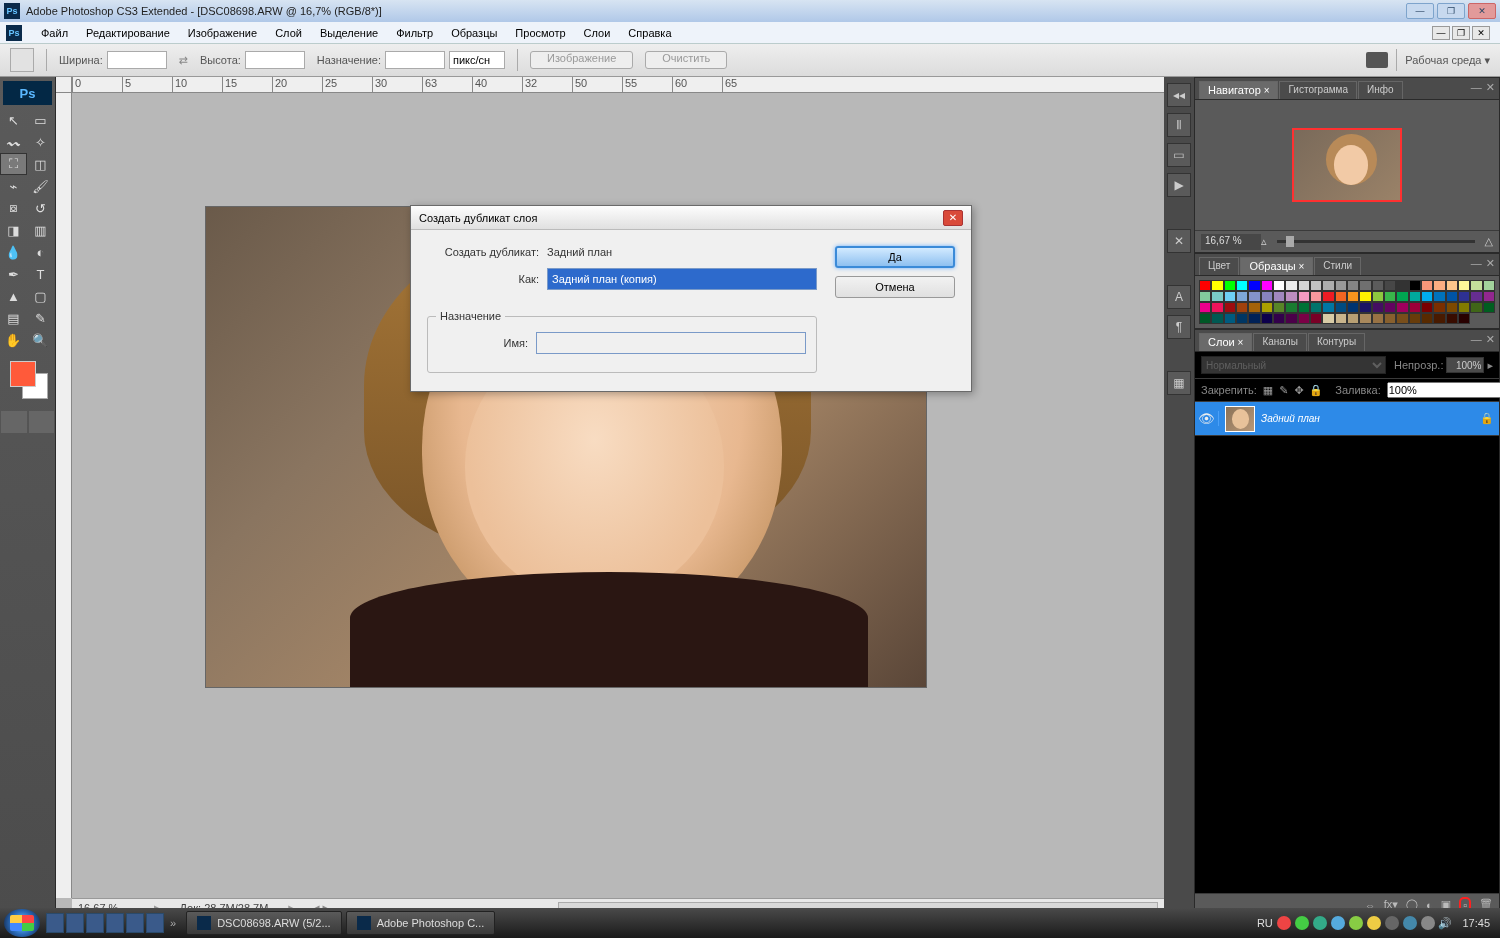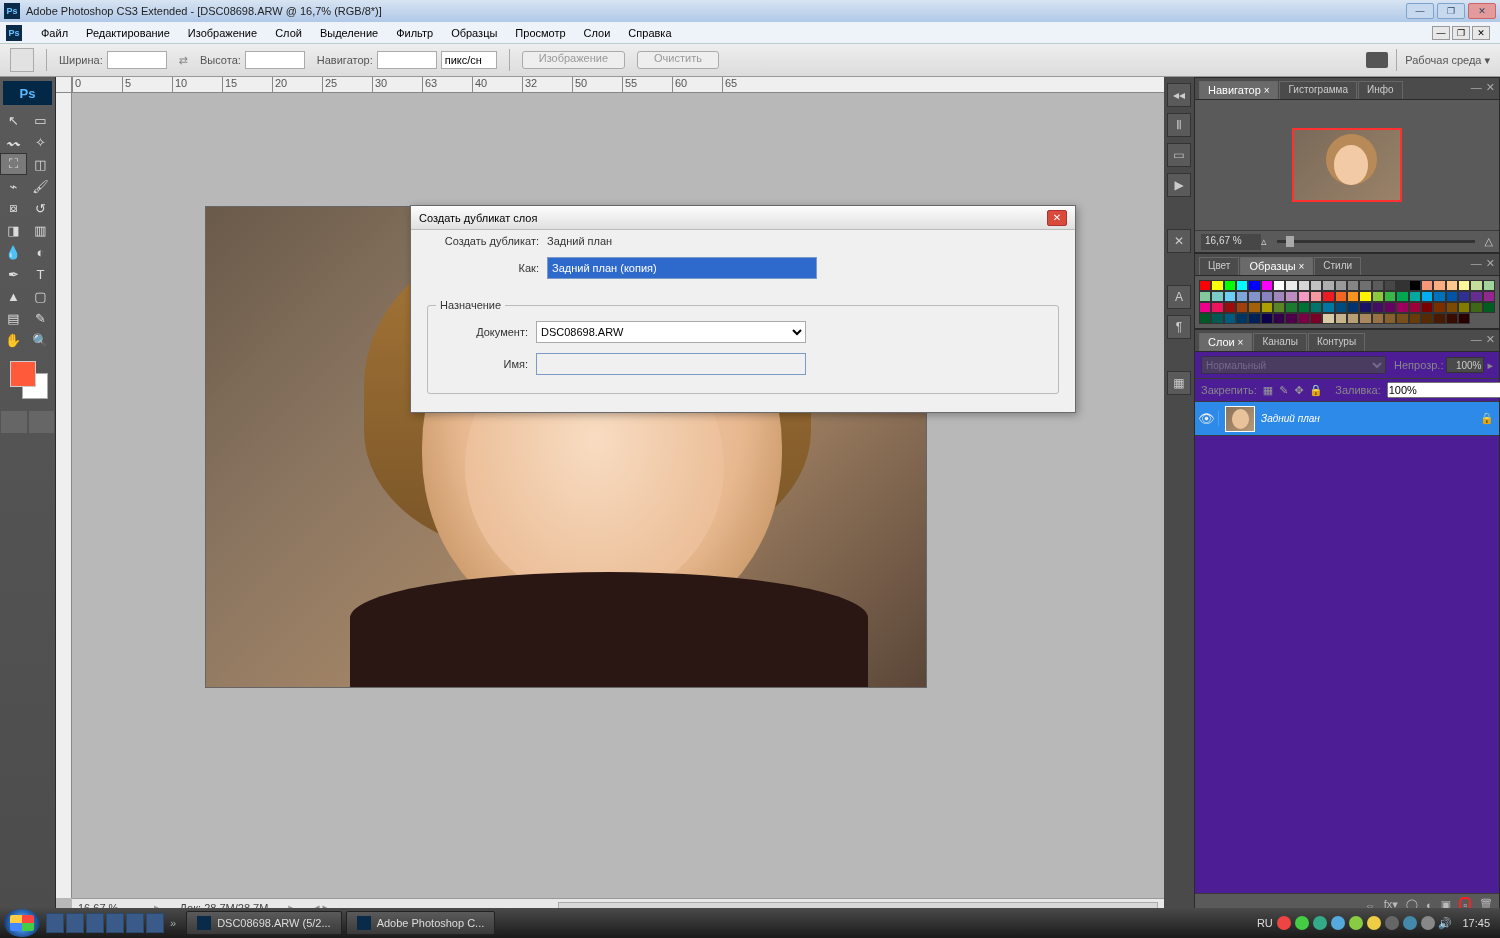--- a/index.html
+++ b/index.html
@@ -71,42 +71,42 @@
 .nav-thumb .nf { position:absolute; left:38%; top:22%; width:32%; height:56%; background:#f2caa6; border-radius:50%; }
 .nav-zoom { height:22px; width:100%; display:flex; align-items:center; padding:0 6px; background:#5a5a5a; border-top:1px solid #3a3a3a; }
 .nav-zoom .zv { width:60px; height:16px; background:#474747; color:#ddd; padding:1px 4px; font-size:10px; }
 .nav-zoom .slider { flex:1; height:3px; background:#333; margin:0 10px; position:relative; }
 .nav-zoom .slider .knob { position:absolute; left:5%; top:-4px; width:8px; height:11px; background:#aaa; }
 
 .swatch-body { padding:4px; background:#5a5a5a; }
 .swatch-grid { display:grid; grid-template-columns:repeat(24,1fr); gap:0; }
 .swatch-grid div { height:11px; border:1px solid #333; }
 
-.layers-body { flex:1; background:#4c1d95; display:flex; flex-direction:column; }
+.layers-body { flex:1; background:#000000; display:flex; flex-direction:column; }
 .layers-opts { display:flex; padding:4px 6px; gap:8px; align-items:center; color:#888; font-size:10px; border-bottom:1px solid #3a3a3a; }
 .layers-opts select { background:#4a4a4a; color:#888; border:1px solid #333; height:18px; flex:1; font-size:10px; }
 .layers-opts .op { display:flex; align-items:center; gap:3px; }
 .layers-opts input { width:38px; height:16px; background:#4a4a4a; border:1px solid #333; color:#ccc; font-size:10px; text-align:right; padding-right:2px; }
 .layers-lock { display:flex; padding:3px 6px; gap:6px; color:#888; font-size:10px; border-bottom:1px solid #3a3a3a; align-items:center; }
 .layers-lock .ic { width:14px; height:14px; color:#999; display:flex; align-items:center; justify-content:center; }
 .layer-list { flex:1; overflow:auto; }
 .layer-row { height:34px; display:flex; align-items:center; background:#2d8ae8; color:#fff; border-bottom:1px solid #3a3a3a; }
 .layer-row .eye { width:24px; text-align:center; color:#eee; font-size:13px; border-right:1px solid #4aa0f8; }
 .layer-row .lthumb { width:30px; height:26px; background:linear-gradient(135deg,#8a7258,#b89878); margin:0 6px; border:1px solid #fff; position:relative; overflow:hidden; }
 .layer-row .lthumb::after{content:""; position:absolute; left:22%; top:10%; width:60%; height:82%; background:#e8c29a; border-radius:50%;}
 .layer-row .lname { flex:1; font-size:10px; font-style:italic; }
 .layer-row .lock { width:24px; text-align:center; }
 .layer-btns { height:22px; background:#5a5a5a; border-top:1px solid #3a3a3a; display:flex; align-items:center; justify-content:flex-end; padding:0 6px; gap:8px; color:#bbb; font-size:11px; }
 .layer-btns .lb.marked { border:2px solid #ff2020; border-radius:5px; padding:0 2px; }
 
 
-.dialog { position:absolute; left:410px; top:205px; width:666px; background:#f0f0f0; border:1px solid #6a6a6a; box-shadow:2px 2px 8px rgba(0,0,0,.3); z-index:100; }
+.dialog { position:absolute; left:410px; top:205px; width:562px; background:#f0f0f0; border:1px solid #6a6a6a; box-shadow:2px 2px 8px rgba(0,0,0,.3); z-index:100; }
 .dialog .dtitle { height:24px; background:linear-gradient(#fdfdfd,#e0e0e0); border-bottom:1px solid #bbb; display:flex; align-items:center; padding:0 8px; font-size:11px; }
 .dialog .dtitle .dclose { margin-left:auto; width:20px; height:16px; background:#d94a3a; border:1px solid #a33; border-radius:2px; color:#fff; display:flex; align-items:center; justify-content:center; font-size:10px; }
-.dialog .dbody { padding:5px 16px 18px; display:flex; gap:18px; }
+.dialog .dbody { padding:16px 16px 18px; display:flex; gap:18px; }
 .dialog .dleft { flex:1; }
 .dialog .drow { display:flex; align-items:center; margin-bottom:10px; }
 .dialog .dlbl { width:120px; text-align:right; padding-right:8px; color:#333; }
 .dialog .dval input { width:270px; height:22px; border:1px solid #7a9ac8; padding:0 4px; }
 .dialog .dval input.sel { background:#2d6acc; color:#fff; }
 .dialog .dval select { width:270px; height:22px; border:1px solid #aaa; background:#fff; }
 .dialog .dval .static { color:#333; }
 .dialog fieldset { border:1px solid #bbb; padding:10px 8px 8px; border-radius:3px; margin-top:20px; }
 .dialog fieldset legend { padding:0 4px; color:#333; }
 .dialog .dright { width:130px; display:flex; flex-direction:column; gap:8px; }
@@ -164,21 +164,21 @@
   <div class="fld">
       <span>Ширина:</span>
       <input style="">
     </div>
   <span style="color:#888">⇄</span>
   <div class="fld">
       <span>Высота:</span>
       <input style="">
     </div>
   <div class="fld">
-      <span>Навигатор:</span>
+      <span>Назначение:</span>
       <input style="">
       <input style="width: 56px;" value="пикс/сн">
     </div>
   <div class="sep"></div>
   <div class="obtn">Изображение</div>
   <div class="obtn">Очистить</div>
   <div class="wspace">
     <div class="cam"></div>
     <div class="sep"></div>
     <div>Рабочая среда ▾</div>
@@ -492,28 +492,28 @@
         <div class="dlbl">Создать дубликат:</div>
         <div class="dval"><span class="static">Задний план</span></div>
       </div>
       <div class="drow">
         <div class="dlbl">Как:</div>
         <div class="dval"><input class="sel" value="Задний план (копия)" style=""></div>
       </div>
       <fieldset>
         <legend>Назначение</legend>
         <div class="drow">
-          <div class="dlbl" style="width:100px">Документ:</div>
-          <div class="dval"><select><option>DSC08698.ARW</option></select></div>
-        </div>
-        <div class="drow">
           <div class="dlbl" style="width:100px">Имя:</div>
           <div class="dval"><input disabled="" style="background: rgb(240, 240, 240);" value=""></div>
         </div>
       </fieldset>
+    </div>
+    <div class="dright">
+      <div class="dbtn primary">Да</div>
+      <div class="dbtn cancel">Отмена</div>
     </div>
   </div>
 </div>
 
 <div class="taskbar">
   <div class="startorb"></div>
   <div class="ql">
     <span></span>
     <span></span>
     <span></span>

